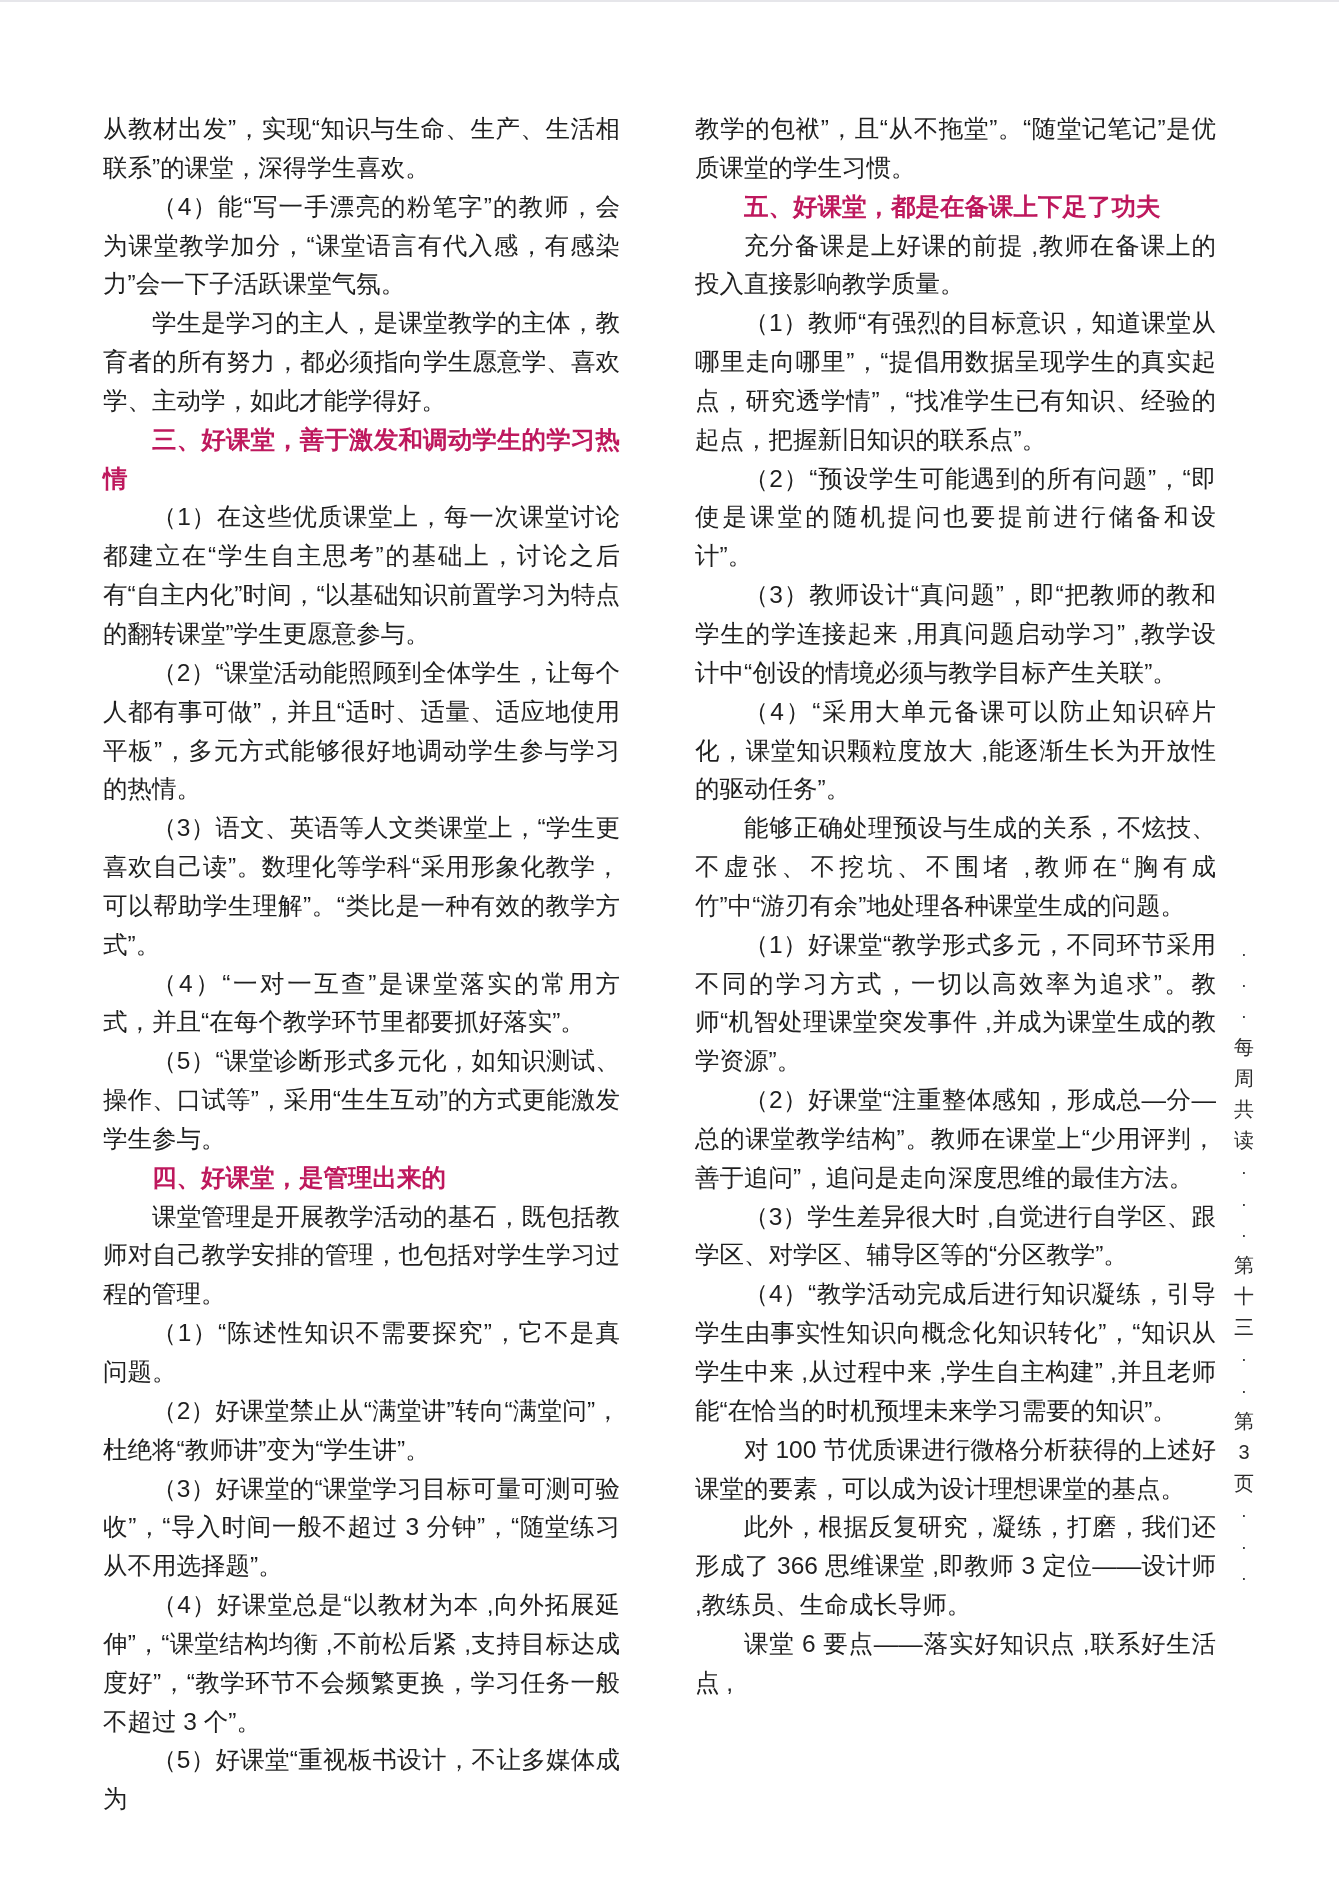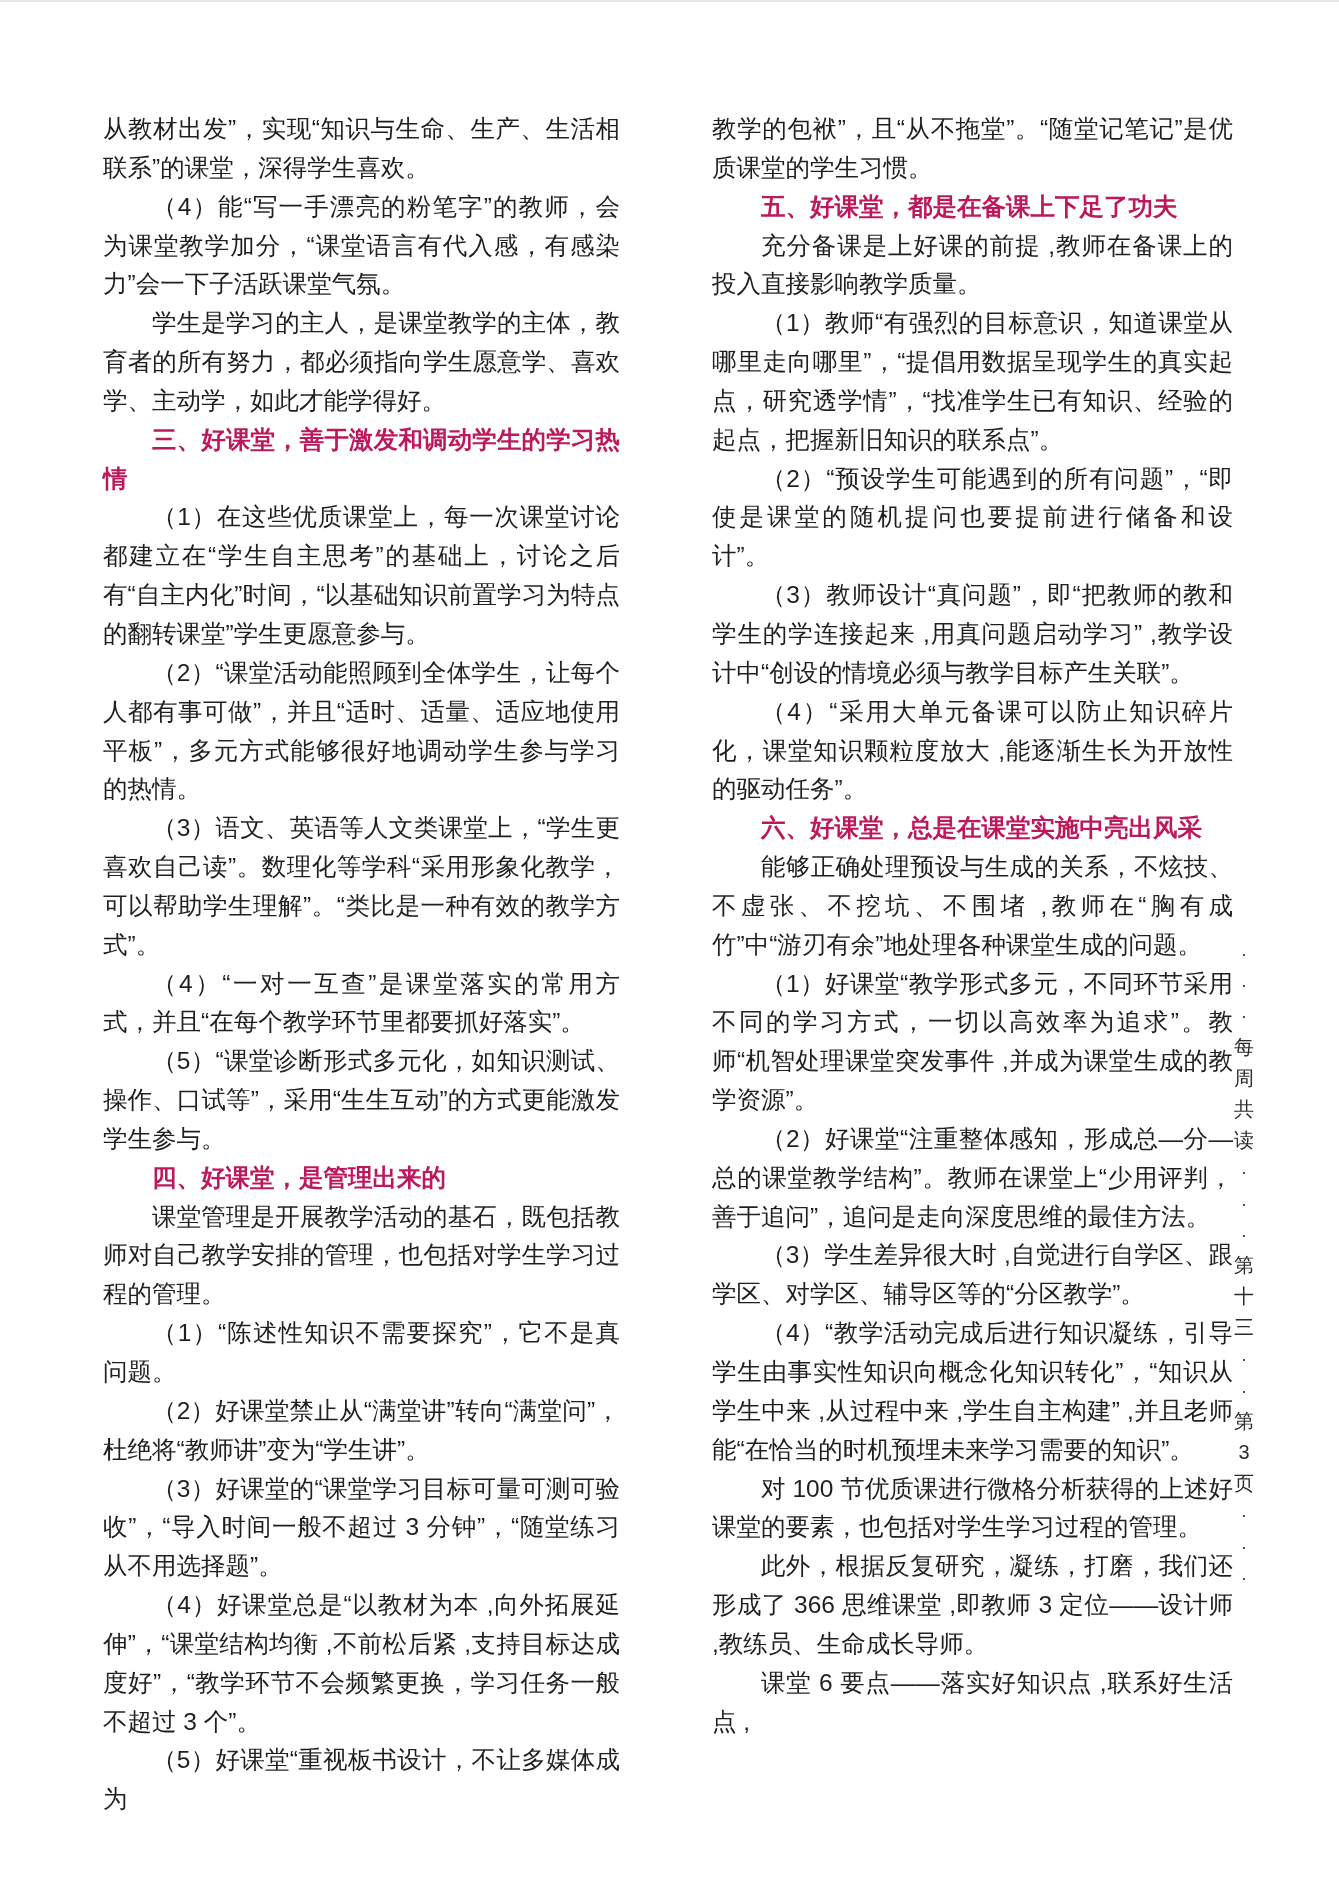--- a/index.html
+++ b/index.html
@@ -18,21 +18,21 @@
   }
   .col{
     position:absolute;
     top:110px;
     font-size:24.5px;
     line-height:38.85px;
     text-align:justify;
     word-break:break-all;
   }
   .col-left{left:103px;width:517px;}
-  .col-right{left:712px;width:521px;}
+  .col-right{left:695px;width:521px;}
   .blk{margin:0;padding:0;}
   .blk-p{text-indent:2em;}
   .blk-pc{text-indent:0;}
   .blk-h{text-indent:2em;font-weight:700;color:#be185d;}
   .sidebar{
     position:absolute;
     left:1226px;top:938px;width:36px;
     display:flex;flex-direction:column;align-items:center;
     color:#2b2b2b;
   }
@@ -68,27 +68,26 @@
     </div>
 
   <div class="col col-right">
       <div class="blk blk-pc">教学的包袱”，且“从不拖堂”。“随堂记笔记”是优质课堂的学生习惯。</div>
       <div class="blk blk-h">五、好课堂，都是在备课上下足了功夫</div>
       <div class="blk blk-p">充分备课是上好课的前提 ,教师在备课上的投入直接影响教学质量。</div>
       <div class="blk blk-p">（1）教师“有强烈的目标意识，知道课堂从哪里走向哪里”，“提倡用数据呈现学生的真实起点，研究透学情”，“找准学生已有知识、经验的起点，把握新旧知识的联系点”。</div>
       <div class="blk blk-p">（2）“预设学生可能遇到的所有问题”，“即使是课堂的随机提问也要提前进行储备和设计”。</div>
       <div class="blk blk-p">（3）教师设计“真问题”，即“把教师的教和学生的学连接起来 ,用真问题启动学习” ,教学设计中“创设的情境必须与教学目标产生关联”。</div>
       <div class="blk blk-p">（4）“采用大单元备课可以防止知识碎片化，课堂知识颗粒度放大 ,能逐渐生长为开放性的驱动任务”。</div>
-      <div class="blk blk-h">六、好课堂，总是在课堂实施中亮出风采</div>
       <div class="blk blk-p">能够正确处理预设与生成的关系，不炫技、不虚张、不挖坑、不围堵 ,教师在“胸有成竹”中“游刃有余”地处理各种课堂生成的问题。</div>
       <div class="blk blk-p">（1）好课堂“教学形式多元，不同环节采用不同的学习方式，一切以高效率为追求”。教师“机智处理课堂突发事件 ,并成为课堂生成的教学资源”。</div>
       <div class="blk blk-p">（2）好课堂“注重整体感知，形成总—分—总的课堂教学结构”。教师在课堂上“少用评判，善于追问”，追问是走向深度思维的最佳方法。</div>
       <div class="blk blk-p">（3）学生差异很大时 ,自觉进行自学区、跟学区、对学区、辅导区等的“分区教学”。</div>
       <div class="blk blk-p">（4）“教学活动完成后进行知识凝练，引导学生由事实性知识向概念化知识转化”，“知识从学生中来 ,从过程中来 ,学生自主构建” ,并且老师能“在恰当的时机预埋未来学习需要的知识”。</div>
-      <div class="blk blk-p">对 100 节优质课进行微格分析获得的上述好课堂的要素，也包括对学生学习过程的管理。</div>
+      <div class="blk blk-p">对 100 节优质课进行微格分析获得的上述好课堂的要素，可以成为设计理想课堂的基点。</div>
       <div class="blk blk-p">此外，根据反复研究，凝练，打磨，我们还形成了 366 思维课堂 ,即教师 3 定位——设计师 ,教练员、生命成长导师。</div>
       <div class="blk blk-p">课堂 6 要点——落实好知识点 ,联系好生活点 ,</div>
     </div>
 
   <div class="sidebar">
       <div class="side-item dot">·</div>
       <div class="side-item dot">·</div>
       <div class="side-item dot">·</div>
       <div class="side-item">每</div>
       <div class="side-item">周</div>

